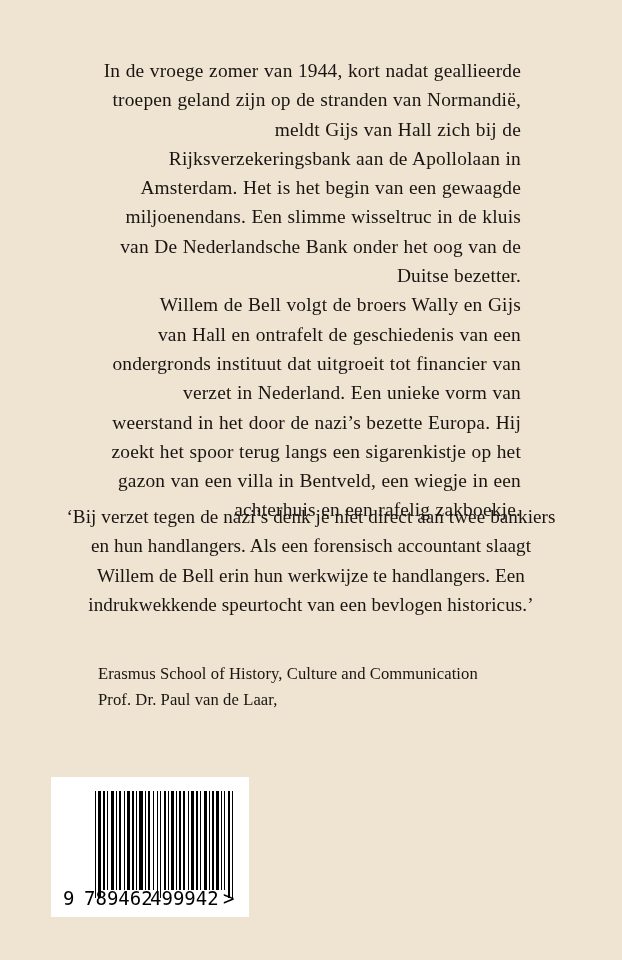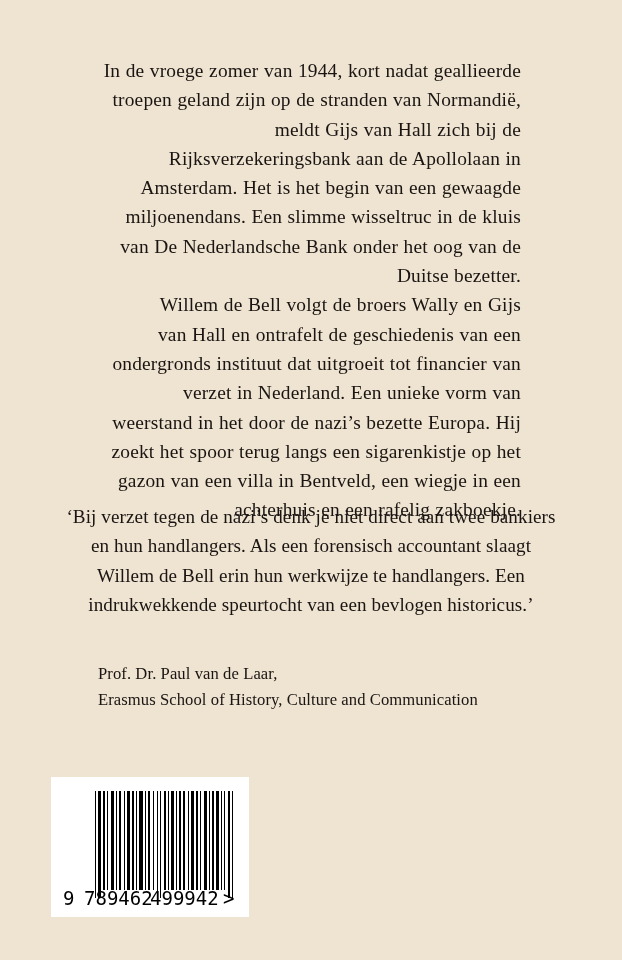--- a/index.html
+++ b/index.html
@@ -104,22 +104,22 @@
   <div class="blurb">
     <p>In de vroege zomer van 1944, kort nadat geallieerde troepen geland zijn op de stranden van Normandië, meldt Gijs van Hall zich bij de Rijksverzekeringsbank aan de Apollolaan in Amsterdam. Het is het begin van een gewaagde miljoenendans. Een slimme wisseltruc in de kluis van De Nederlandsche Bank onder het oog van de Duitse bezetter.</p>
     <p class="indented">Willem de Bell volgt de broers Wally en Gijs van Hall en ontrafelt de geschiedenis van een ondergronds instituut dat uitgroeit tot financier van verzet in Nederland. Een unieke vorm van weerstand in het door de nazi’s bezette Europa. Hij zoekt het spoor terug langs een sigarenkistje op het gazon van een villa in Bentveld, een wiegje in een achterhuis en een rafelig zakboekje.</p>
   </div>
 
   <div class="quote">
     <p>‘Bij verzet tegen de nazi’s denk je niet direct aan twee bankiers en hun handlangers. Als een forensisch accountant slaagt Willem de Bell erin hun werkwijze te handlangers. Een indrukwekkende speurtocht van een bevlogen historicus.’</p>
   </div>
 
   <div class="attribution">
+    <p>Erasmus School of History, Culture and Communication</p>
     <p>Prof. Dr. Paul van de Laar,</p>
-    <p>Erasmus School of History, Culture and Communication</p>
   </div>
 
   <div class="barcode-box">
     <svg class="barcode-svg" viewBox="0 0 198 140">
       <rect x="0" y="0" width="198" height="140" fill="#ffffff"></rect>
       <g id="bc-bars" transform="translate(22,14)">
           <rect x="22" y="0" width="1" height="107" fill="#000000"></rect>
           <rect x="25" y="0" width="3" height="107" fill="#000000"></rect>
           <rect x="30" y="0" width="2" height="99" fill="#000000"></rect>
           <rect x="34" y="0" width="1" height="99" fill="#000000"></rect>

